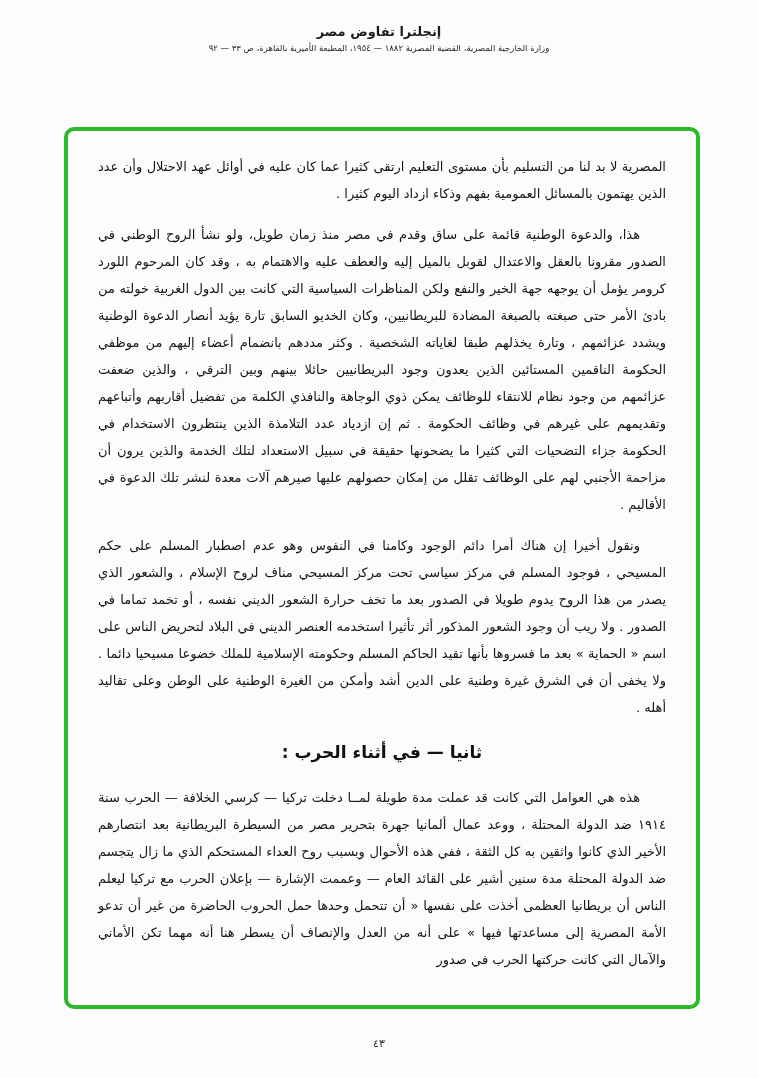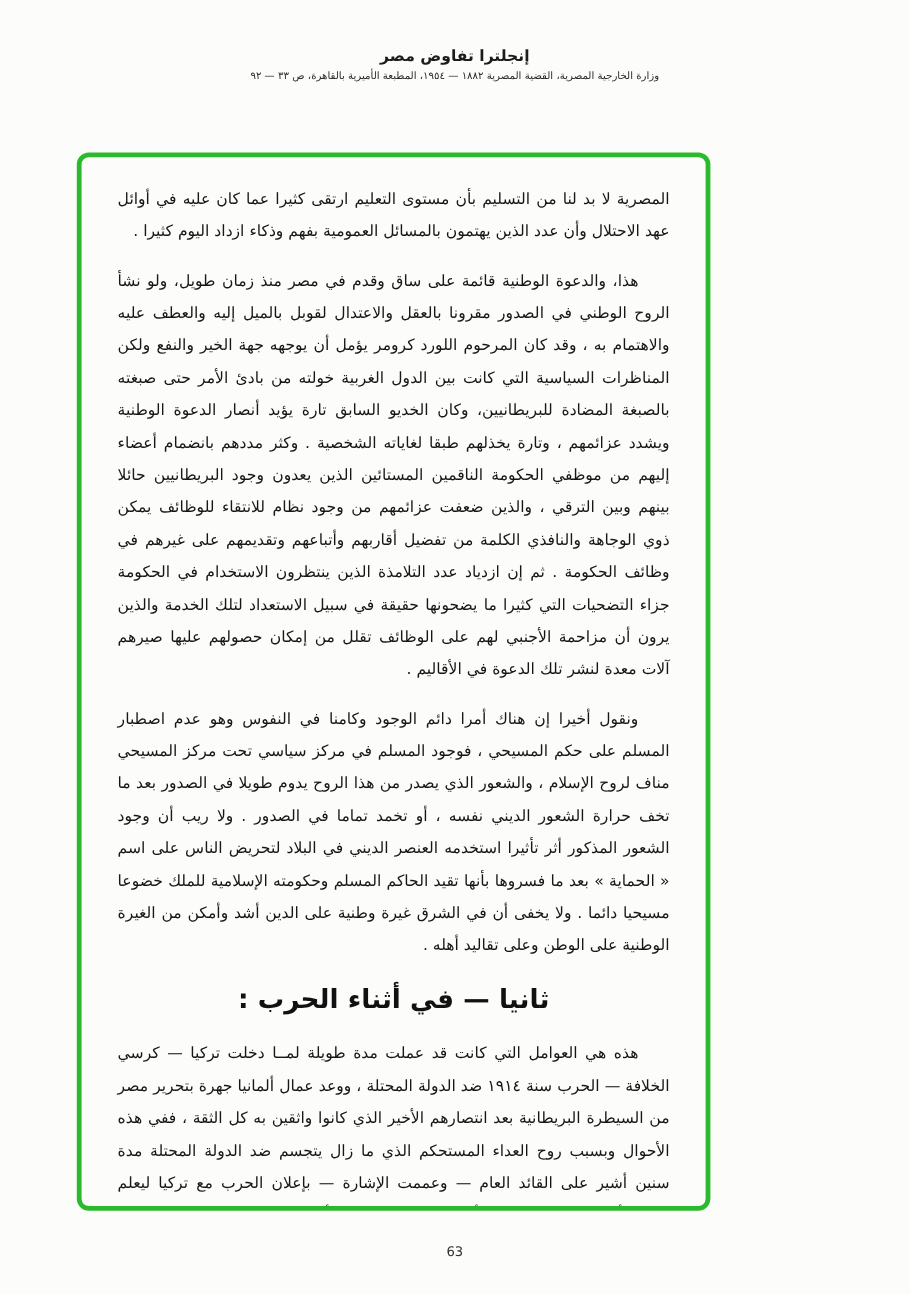--- a/index.html
+++ b/index.html
@@ -12,21 +12,21 @@
     overflow: hidden;
   }
   .page {
     position: relative;
     width: 758px;
     height: 1078px;
     direction: rtl;
   }
   .header {
     text-align: center;
-    padding-top: 40px;
+    padding-top: 24px;
     direction: rtl;
   }
   .header .title {
     font-size: 13px;
     font-weight: bold;
     letter-spacing: 0.5px;
   }
   .header .subtitle {
     font-size: 12.5px;
     font-weight: bold;
@@ -35,21 +35,21 @@
   .header .source {
     font-size: 8.5px;
     color: #2a2a2a;
     margin-top: 4px;
     letter-spacing: 0.2px;
   }
   .text-frame {
     position: absolute;
     left: 64px;
     top: 127px;
-    width: 528px;
+    width: 636px;
     height: 882px;
     border: 4px solid #2db92d;
     border-radius: 10px;
     padding: 22px 30px 18px 30px;
     background: #fcfcfa;
     overflow: hidden;
   }
   .body-text {
     direction: rtl;
     text-align: justify;
@@ -58,21 +58,21 @@
     color: #161616;
   }
   .body-text p {
     margin-bottom: 14px;
   }
   .body-text p.indent {
     text-indent: 26px;
   }
   .section-heading {
     text-align: center;
-    font-size: 22px;
+    font-size: 17px;
     font-weight: bold;
     margin: 18px 0 18px 0;
     color: #111;
   }
   .page-number {
     position: absolute;
     bottom: 28px;
     left: 0;
     width: 100%;
     text-align: center;
@@ -93,15 +93,15 @@
   <div class="text-frame" style="border-color: rgb(45, 185, 45);">
     <div class="body-text">
       <p>المصرية لا بد لنا من التسليم بأن مستوى التعليم ارتقى كثيرا عما كان عليه في أوائل عهد الاحتلال وأن عدد الذين يهتمون بالمسائل العمومية بفهم وذكاء ازداد اليوم كثيرا .</p>
       <p class="indent">هذا، والدعوة الوطنية قائمة على ساق وقدم في مصر منذ زمان طويل، ولو نشأ الروح الوطني في الصدور مقرونا بالعقل والاعتدال لقوبل بالميل إليه والعطف عليه والاهتمام به ، وقد كان المرحوم اللورد كرومر يؤمل أن يوجهه جهة الخير والنفع ولكن المناظرات السياسية التي كانت بين الدول الغربية خولته من بادئ الأمر حتى صبغته بالصبغة المضادة للبريطانيين، وكان الخديو السابق تارة يؤيد أنصار الدعوة الوطنية ويشدد عزائمهم ، وتارة يخذلهم طبقا لغاياته الشخصية . وكثر مددهم بانضمام أعضاء إليهم من موظفي الحكومة الناقمين المستائين الذين يعدون وجود البريطانيين حائلا بينهم وبين الترقي ، والذين ضعفت عزائمهم من وجود نظام للانتقاء للوظائف يمكن ذوي الوجاهة والنافذي الكلمة من تفضيل أقاربهم وأتباعهم وتقديمهم على غيرهم في وظائف الحكومة . ثم إن ازدياد عدد التلامذة الذين ينتظرون الاستخدام في الحكومة جزاء التضحيات التي كثيرا ما يضحونها حقيقة في سبيل الاستعداد لتلك الخدمة والذين يرون أن مزاحمة الأجنبي لهم على الوظائف تقلل من إمكان حصولهم عليها صيرهم آلات معدة لنشر تلك الدعوة في الأقاليم .</p>
       <p class="indent">ونقول أخيرا إن هناك أمرا دائم الوجود وكامنا في النفوس وهو عدم اصطبار المسلم على حكم المسيحي ، فوجود المسلم في مركز سياسي تحت مركز المسيحي مناف لروح الإسلام ، والشعور الذي يصدر من هذا الروح يدوم طويلا في الصدور بعد ما تخف حرارة الشعور الديني نفسه ، أو تخمد تماما في الصدور . ولا ريب أن وجود الشعور المذكور أثر تأثيرا استخدمه العنصر الديني في البلاد لتحريض الناس على اسم « الحماية » بعد ما فسروها بأنها تقيد الحاكم المسلم وحكومته الإسلامية للملك خضوعا مسيحيا دائما . ولا يخفى أن في الشرق غيرة وطنية على الدين أشد وأمكن من الغيرة الوطنية على الوطن وعلى تقاليد أهله .</p>
       <div class="section-heading">ثانيا — في أثناء الحرب :</div>
       <p class="indent">هذه هي العوامل التي كانت قد عملت مدة طويلة لمــا دخلت تركيا — كرسي الخلافة — الحرب سنة ١٩١٤ ضد الدولة المحتلة ، ووعد عمال ألمانيا جهرة بتحرير مصر من السيطرة البريطانية بعد انتصارهم الأخير الذي كانوا واثقين به كل الثقة ، ففي هذه الأحوال وبسبب روح العداء المستحكم الذي ما زال يتجسم ضد الدولة المحتلة مدة سنين أشير على القائد العام — وعممت الإشارة — بإعلان الحرب مع تركيا ليعلم الناس أن بريطانيا العظمى أخذت على نفسها « أن تتحمل وحدها حمل الحروب الحاضرة من غير أن تدعو الأمة المصرية إلى مساعدتها فيها » على أنه من العدل والإنصاف أن يسطر هنا أنه مهما تكن الأماني والآمال التي كانت حركتها الحرب في صدور</p>
     </div>
   </div>
 
-  <div class="page-number">63</div>
+  <div class="page-number">٤٣</div>
 
 </div>
 
 </body></html>

